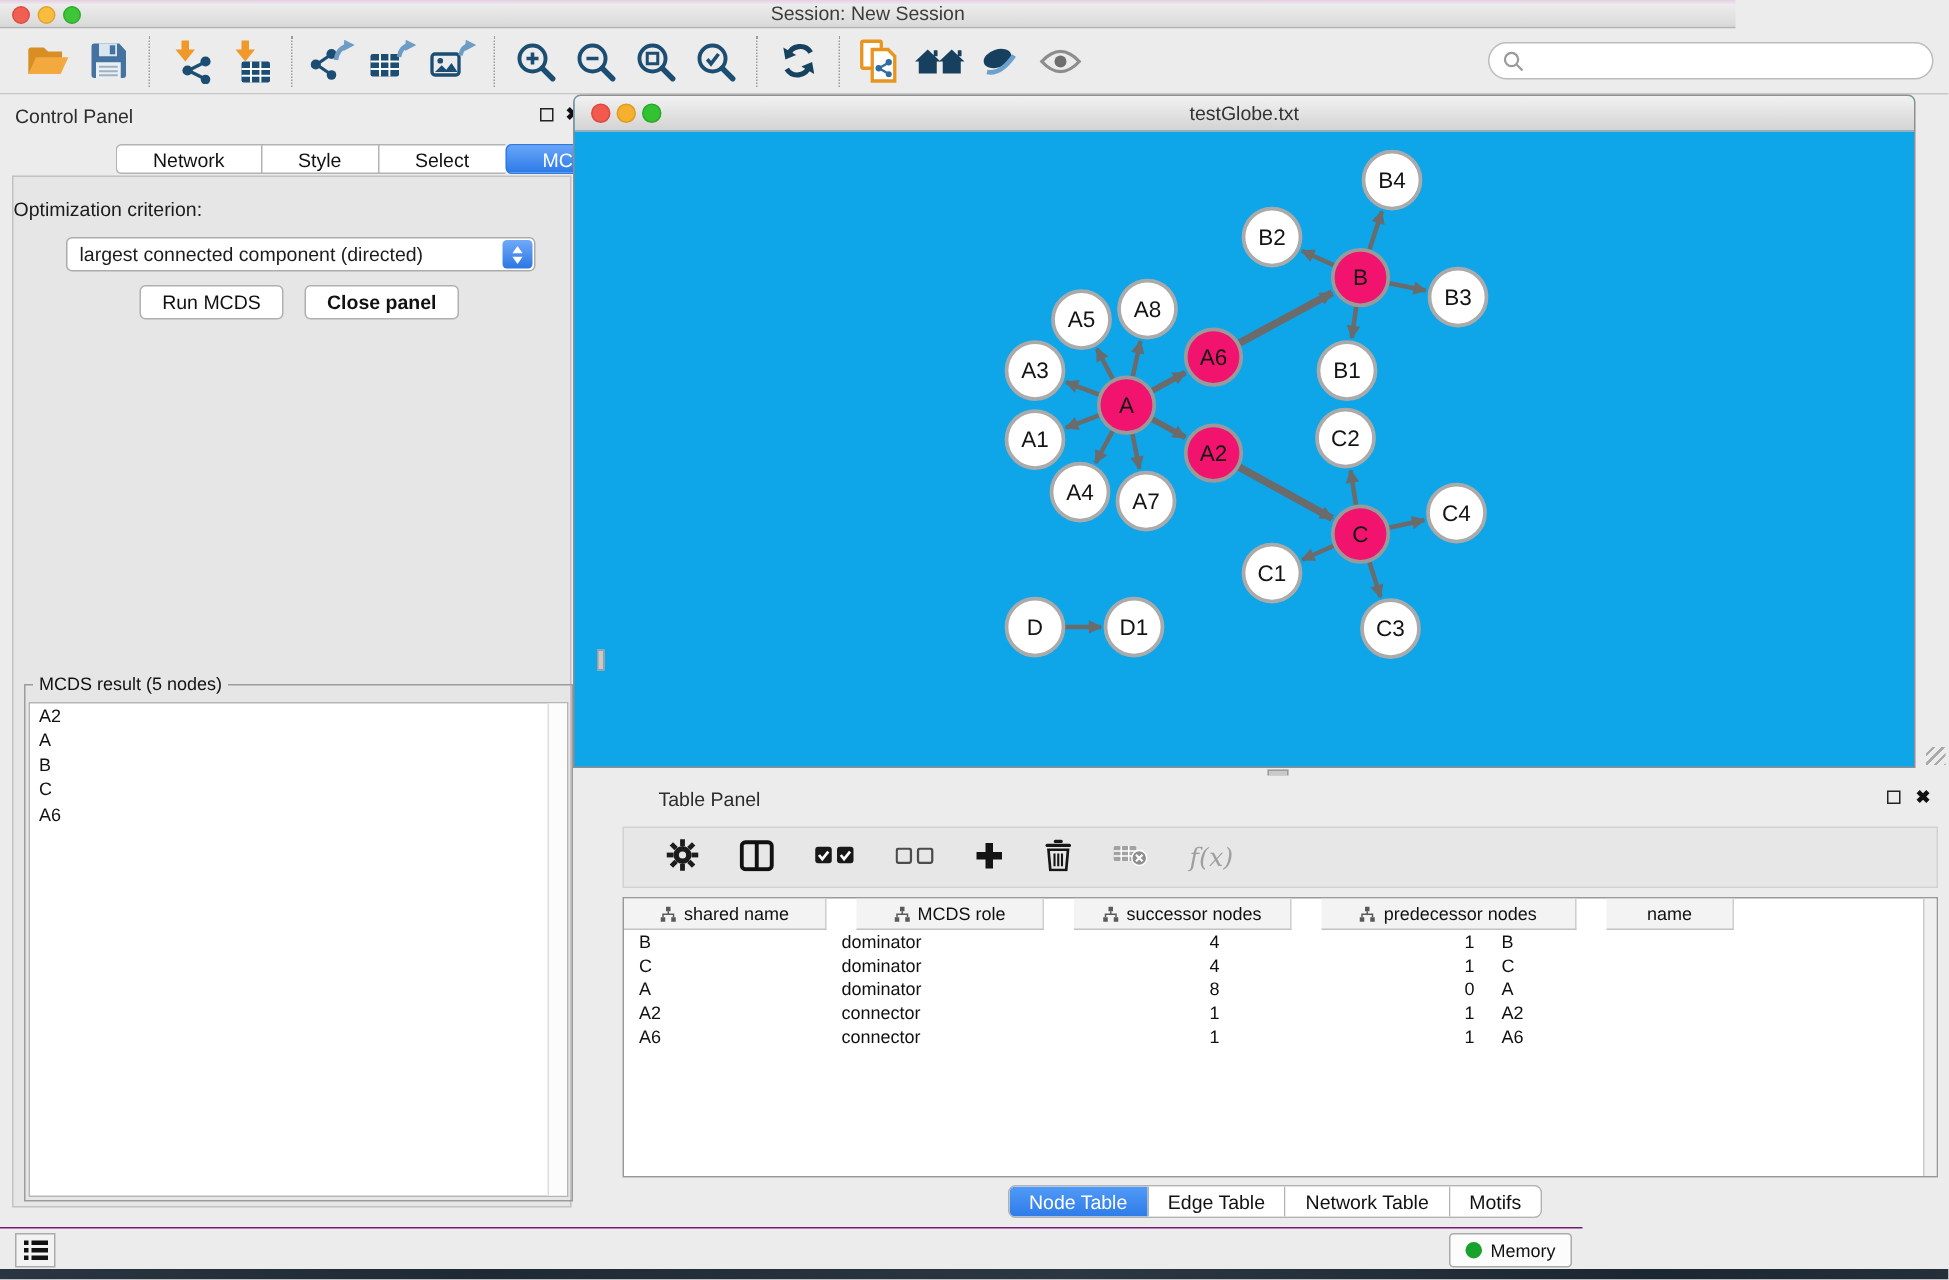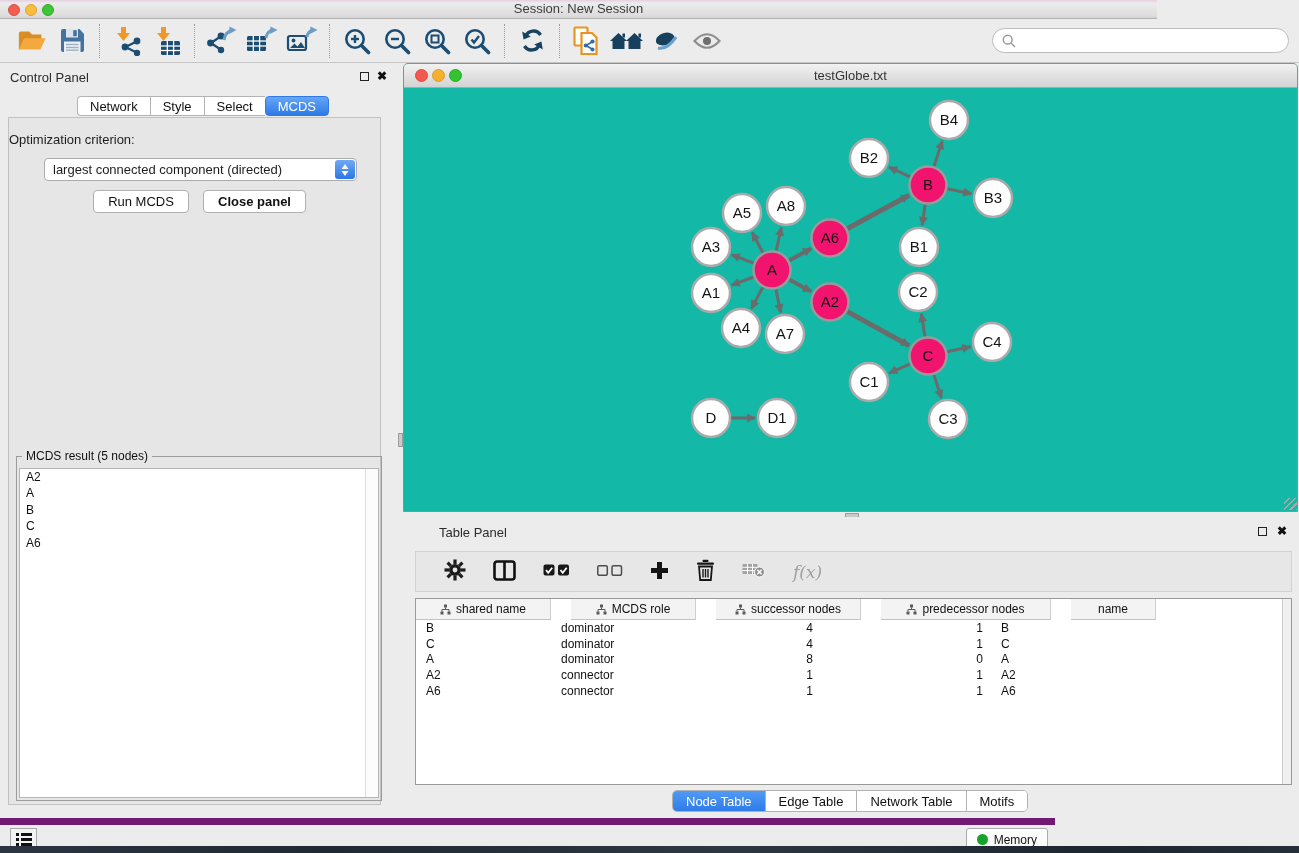--- a/index.html
+++ b/index.html
@@ -22,41 +22,41 @@
   #search-field { margin-left:auto; margin-right:10px; width:297px; height:25px; background:#fff;
     border:1px solid #bcbcbc; border-radius:13px; display:flex; align-items:center; padding-left:9px; gap:5px; }
   #search-field input { border:none; outline:none; flex:1; font-size:13px; font-family:inherit; background:transparent; }
 
   
   #control-panel { left:0; top:63px; width:391px; height:749px; background:#ececec; }
   .panel-title { font-size:13px; color:#2c2c2c; }
   .float-box { width:9px; height:9px; border:1.5px solid #222; display:inline-block; }
   .close-x { font-size:12px; font-weight:bold; color:#111; line-height:10px; }
   #cp-tabs { position:absolute; left:77px; top:33px; display:flex; }
-  .cp-tab { height:20px; padding:0 12px; background:#fff; border:1px solid #b3b3b3; border-right:none;
+  .cp-tab { height:20px; padding:0 24px; background:#fff; border:1px solid #b3b3b3; border-right:none;
     display:flex; align-items:center; font-size:13px; color:#111; }
   .cp-tab:first-child { border-radius:4px 0 0 4px; }
   .cp-tab:last-child { border-right:1px solid #b3b3b3; border-radius:0 4px 4px 0; }
   .cp-tab.sel { background:linear-gradient(#67a5f8,#2d7ae6); color:#fff; border-color:#2d7ae6; border-radius:4px; }
   #cp-body { position:absolute; left:8px; top:54px; width:373px; height:688px; background:#e6e6e6; border:1px solid #c2c2c2; }
   #opt-label { position:absolute; top:14px; width:100%; text-align:left; }
   #criterion { position:absolute; left:35px; top:40px; width:313px; height:23px; background:#fff;
     border:1px solid #acacac; border-radius:4px; display:flex; align-items:center; padding-left:8px; }
   #criterion .stepper { position:absolute; right:1px; top:1px; width:20px; height:19px; border-radius:3px;
     background:linear-gradient(#70aaf8,#2b77e4); display:flex; flex-direction:column; align-items:center; justify-content:center; gap:2px; }
   .push-btn { position:absolute; height:23px; background:#fff; border:1px solid #b0b0b0; border-radius:4px;
     display:flex; align-items:center; justify-content:center; font-size:13px; color:#111; }
   #mcds-group { position:absolute; left:7px; top:338px; width:366px; height:345px; border:1px solid #9c9c9c; }
   #mcds-legend { position:absolute; top:-8px; left:5px; background:#e6e6e6; padding:0 4px; font-size:12px; color:#111; }
   #mcds-list { position:absolute; left:2px; right:2px; top:11px; bottom:2px; background:#fff; border:1px solid #b5b5b5; }
   #mcds-list .item { font-size:12px; line-height:16.4px; padding-left:6px; color:#111; }
   #mcds-scroll { position:absolute; right:0; top:0; bottom:0; width:13px; background:#fcfcfc; border-left:1px solid #ddd; }
 
   
-  #net-win { left:403px; top:63px; width:895px; height:449px; background:#14b8a6;
+  #net-win { left:382px; top:63px; width:895px; height:449px; background:#0ea5e9;
     border:1px solid #8f8f8f; border-radius:5px 5px 0 0; }
   #net-titlebar { position:absolute; left:0; top:0; right:0; height:24px;
     background:linear-gradient(#f2f2f2,#d3d3d3); border-bottom:1px solid #a9a9a9; border-radius:4px 4px 0 0; }
   #net-titlebar .title { width:100%; text-align:center; line-height:23px; font-size:13px; color:#333; }
   .ntl { width:13px; height:13px; border-radius:50%; position:absolute; top:5px; }
   #graph-svg { position:absolute; left:0; top:24px; }
   .rs-thumb { background:#c9c9c9; border:1px solid #9d9d9d; }
   #resize-corner { left:1284px; top:498px; width:13px; height:12px;
     background:repeating-linear-gradient(135deg, transparent 0 3px, #a9a9a9 3px 4.5px); }
 
@@ -74,21 +74,21 @@
   .td { overflow:hidden; white-space:nowrap; }
   #tbl-scroll { position:absolute; right:0; top:0; bottom:0; width:9px; background:#f0f0f0; border-left:1px solid #ccc; }
   #tp-tabs { position:absolute; left:269px; top:273px; height:22px; display:flex; background:#fff;
     border:1px solid #b2b2b2; border-radius:5px; overflow:hidden; }
   .tp-tab { padding:0 13px; display:flex; align-items:center; font-size:13px; color:#111;
     border-right:1px solid #b2b2b2; background:#fff; }
   .tp-tab:last-child { border-right:none; }
   .tp-tab.sel { background:linear-gradient(#509af6,#2e7ce9); color:#fff; }
 
   
-  #statusbar { left:0; top:818px; width:1055px; height:28px; background:#ececec; border-top:7px solid #701a75; }
+  #statusbar { left:0; top:818px; width:1055px; height:28px; background:#ececec; border-top:1px solid #701a75; }
   #status-list-btn { position:absolute; left:10px; top:3px; width:27px; height:23px; background:#f3f3f3;
     border:1px solid #ababab; display:flex; align-items:center; justify-content:center; }
   #memory-btn { position:absolute; right:7px; top:3px; height:23px; padding:0 10px; background:#fcfcfc;
     border:1px solid #ababab; border-radius:3px; display:flex; align-items:center; gap:6px; font-size:12px; color:#111; }
   #memory-dot { width:11px; height:11px; border-radius:50%; background:#17a32b; }
   #desktop-strip { left:0; top:846px; width:1299px; height:7px;
     background:linear-gradient(90deg,#2b3541,#1e2933 25%,#2d3742 55%,#1c2630 85%,#252f3a); }
 </style>
 </head>
 <body>

